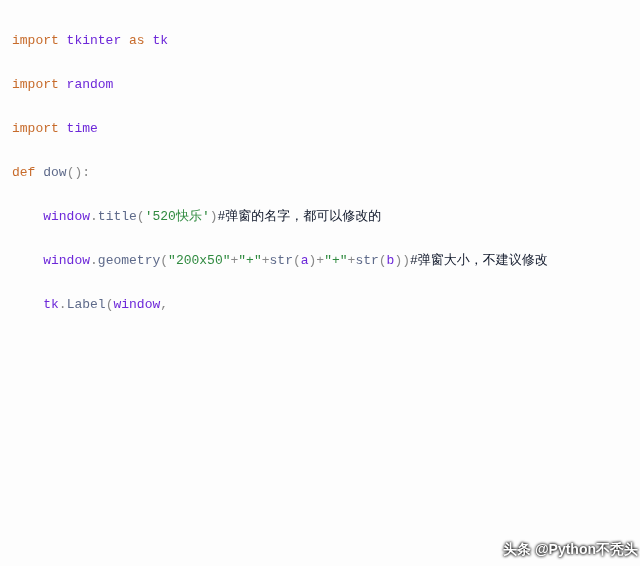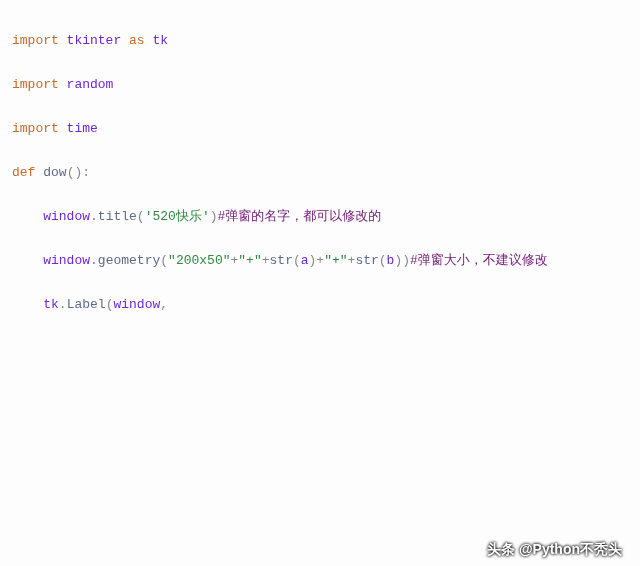--- a/index.html
+++ b/index.html
@@ -17,26 +17,26 @@
   }
   .code-area {
     padding: 8px 12px;
     white-space: pre;
   }
   .kw   { color: #c76b2b; font-weight: normal; }  
   .name { color: #6d28d9; }                     
   .func { color: #5e6a8a; }                     
   .num  { color: #2a7a8a; }                     
   .str  { color: #2f8a3f; }                     
-  .cmt  { color: #701a75; }                     
+  .cmt  { color: #0f172a; }                     
   .punc { color: #888; }
   .line { display: block; }
   .watermark {
     position: absolute;
-    right: 18px;
+    right: 2px;
     bottom: 6px;
     font-family: sans-serif;
     font-size: 14px;
     color: #fff;
     text-shadow: 0 0 3px #000, 0 0 3px #000;
     font-weight: bold;
   }
 </style>
 </head>
 <body>

